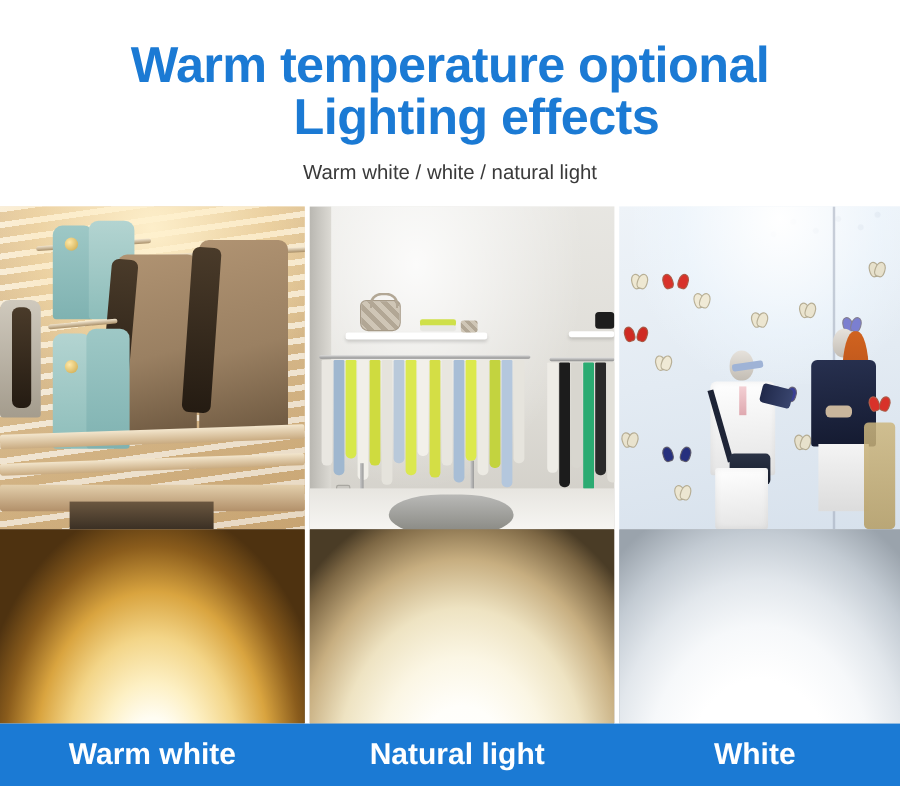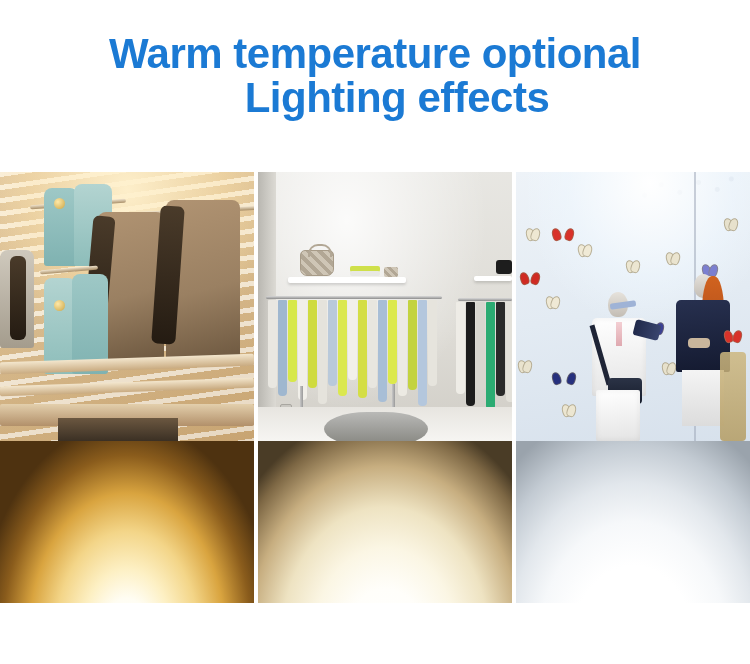--- a/index.html
+++ b/index.html
@@ -148,20 +148,21 @@
 </head>
 <body>
 
 <div class="page">
 
   <div class="header">
     <div class="headline">
       <span>Warm temperature optional</span>
       <span class="l2">Lighting effects</span>
     </div>
+    <div class="subtitle">Warm white / white / natural light</div>
   </div>
 
   <div class="scene-row">
 
     <div class="col c1 s1">
       <div class="wall"></div>
       <div class="glow"></div>
 
       <div class="rail" style="left:30px; top:30px; width:96px; transform:rotate(-4deg);"></div>
       <div class="rail" style="left:96px; top:38px; width:160px; transform:rotate(-3deg);"></div>
@@ -287,14 +288,19 @@
       <div class="beam beam-warm"></div>
     </div>
     <div class="col c2">
       <div class="beam beam-natural"></div>
     </div>
     <div class="col c3">
       <div class="beam beam-white"></div>
     </div>
   </div>
 
+  <div class="labelbar">
+    <div class="lab lab1">Warm white</div>
+    <div class="lab lab2">Natural light</div>
+    <div class="lab lab3">White</div>
+  </div>
 
 </div>
 
 </body></html>

